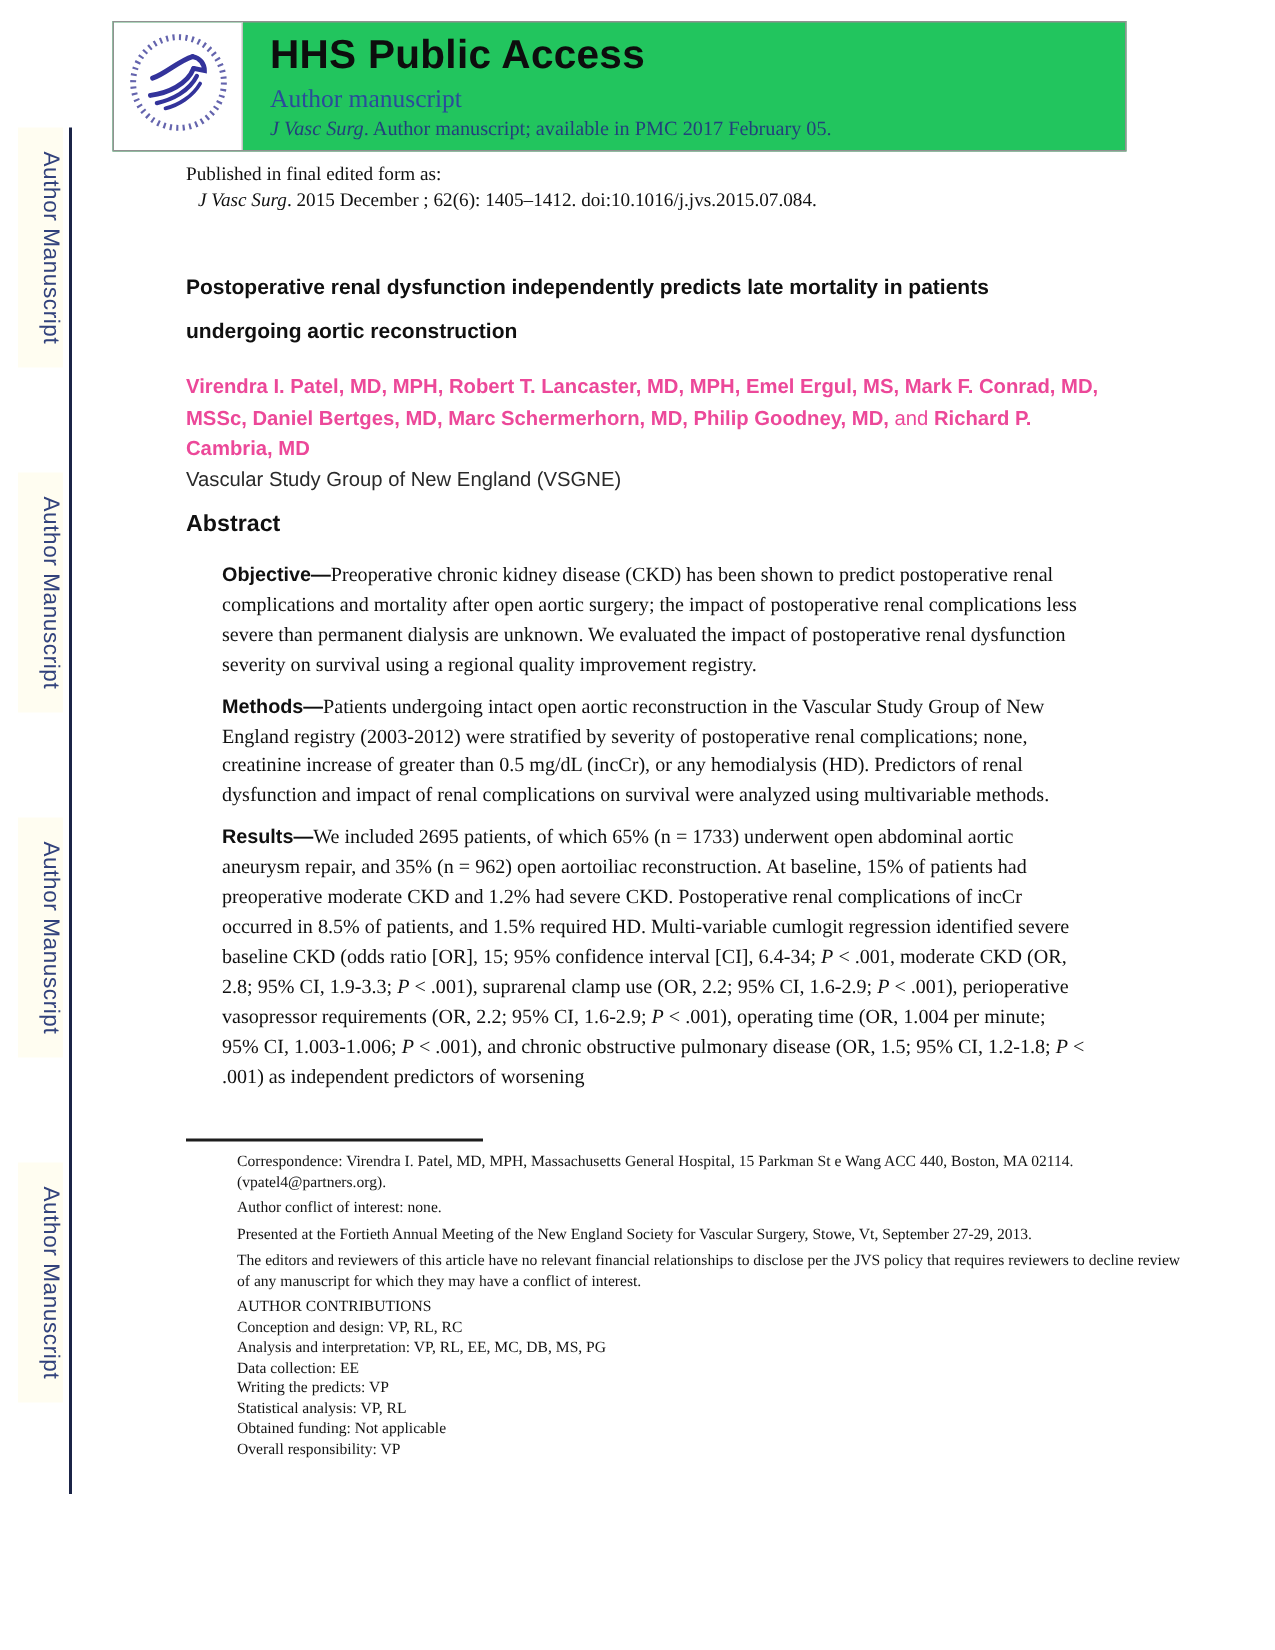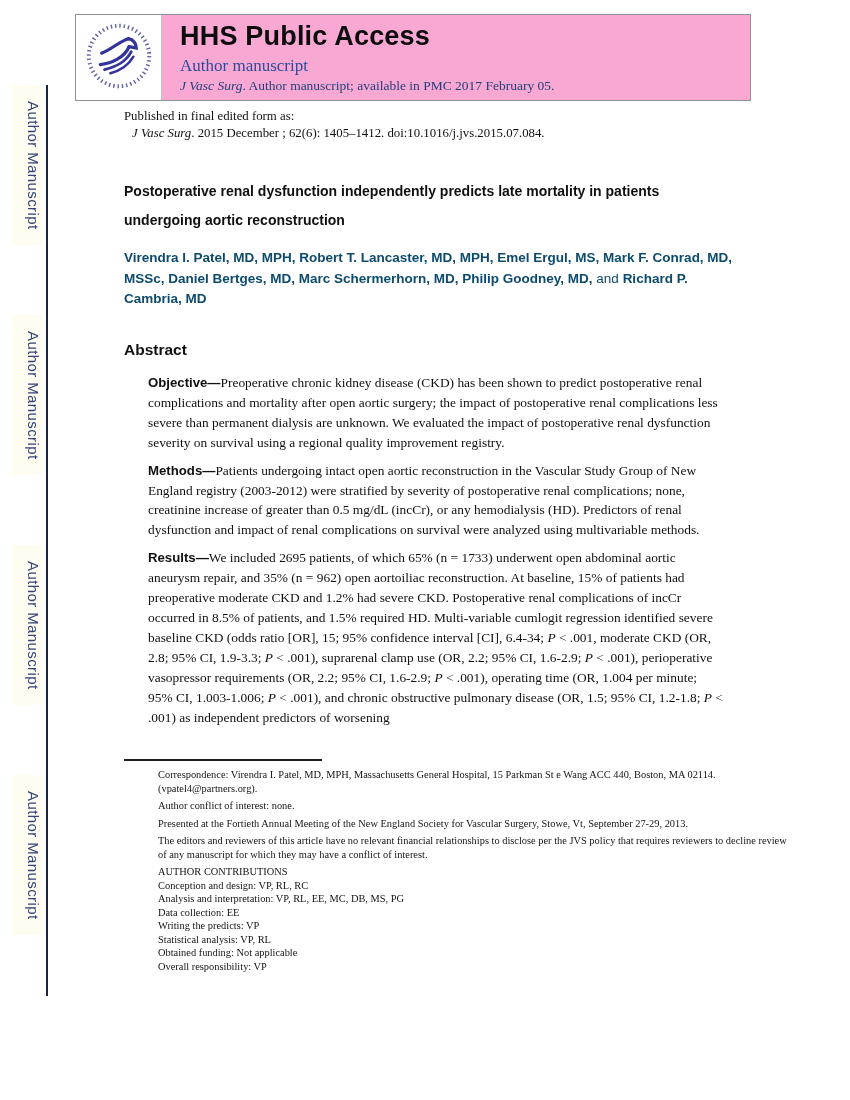--- a/index.html
+++ b/index.html
@@ -7,38 +7,38 @@
         font-family:"Liberation Serif",serif;color:#111;}
 
   
   .side-line{position:absolute;left:46px;top:85px;width:2px;height:911px;background:#1b2447;}
   .side-label{position:absolute;left:12px;width:30px;height:160px;
               writing-mode:vertical-rl;text-orientation:mixed;text-align:center;
               font-family:"Liberation Sans",sans-serif;font-size:15px;letter-spacing:.4px;
               color:#32427c;background:#fffdf1;}
 
   
-  .header{position:absolute;left:75px;top:14px;width:676px;height:87px;background:#f9a8d4;
+  .header{position:absolute;left:75px;top:14px;width:676px;height:87px;background:#22c55e;
           border:1px solid #919191;box-sizing:border-box;}
   .logo-box{position:absolute;left:0;top:0;width:86px;height:85px;background:#ffffff;
             border-right:1px solid #c2c2c2;box-sizing:border-box;display:flex;align-items:center;justify-content:center;}
   .header-text{position:absolute;left:104px;top:6px;}
   .hhs-title{font-family:"Liberation Sans",sans-serif;font-weight:bold;font-size:27px;color:#0d0d0d;letter-spacing:.2px;}
   .hhs-sub{font-size:17px;color:#2b4b9b;margin-top:4px;}
   .hhs-journal{font-size:13.5px;color:#23407c;margin-top:2px;}
 
   
   .pub{position:absolute;left:124px;top:108px;font-size:12.8px;line-height:17px;}
   .pub .ref{padding-left:8px;}
 
   
   .title{position:absolute;left:124px;top:177px;width:614px;
          font-family:"Liberation Sans",sans-serif;font-weight:bold;font-size:14px;line-height:28.5px;color:#101010;}
   .authors{position:absolute;left:124px;top:248px;width:622px;
-           font-family:"Liberation Sans",sans-serif;font-size:13.5px;line-height:20.5px;color:#0c4a6e;}
+           font-family:"Liberation Sans",sans-serif;font-size:13.5px;line-height:20.5px;color:#ec4899;}
   .affiliation{position:absolute;left:124px;top:312px;
            font-family:"Liberation Sans",sans-serif;font-size:13.5px;color:#2a2a2a;}
 
   
   .abstract{position:absolute;left:124px;top:341px;width:602px;}
   .abstract h2{font-family:"Liberation Sans",sans-serif;font-size:15.5px;font-weight:bold;color:#111;margin:0 0 14px 0;}
   .sec{margin:0 0 8px 24px;width:576px;font-size:13.4px;line-height:19.9px;color:#101010;}
   .sec .label{font-family:"Liberation Sans",sans-serif;font-weight:bold;font-size:13.2px;}
 
   
@@ -83,20 +83,21 @@
     </div>
   </div>
 
   <div class="pub">
     <div>Published in final edited form as:</div>
     <div class="ref"><span class="it">J Vasc Surg</span><span>. 2015 December ; 62(6): 1405–1412. doi:10.1016/j.jvs.2015.07.084.</span></div>
   </div>
 
   <div class="title">Postoperative renal dysfunction independently predicts late mortality in patients undergoing aortic reconstruction</div>
   <div class="authors"><span class="bd">Virendra I. Patel, MD, MPH, Robert T. Lancaster, MD, MPH, Emel Ergul, MS, Mark F. Conrad, MD, MSSc, Daniel Bertges, MD, Marc Schermerhorn, MD, Philip Goodney, MD,</span><span> and </span><span class="bd">Richard P. Cambria, MD</span></div>
+  <div class="affiliation">Vascular Study Group of New England (VSGNE)</div>
 
   <div class="abstract">
     <h2>Abstract</h2>
     <p class="sec"><span class="label">Objective—</span><span><span>Preoperative chronic kidney disease (CKD) has been shown to predict postoperative renal complications and mortality after open aortic surgery; the impact of postoperative renal complications less severe than permanent dialysis are unknown. We evaluated the impact of postoperative renal dysfunction severity on survival using a regional quality improvement registry.</span></span></p>
     <p class="sec"><span class="label">Methods—</span><span><span>Patients undergoing intact open aortic reconstruction in the Vascular Study Group of New England registry (2003-2012) were stratified by severity of postoperative renal complications; none, creatinine increase of greater than 0.5 mg/dL (incCr), or any hemodialysis (HD). Predictors of renal dysfunction and impact of renal complications on survival were analyzed using multivariable methods.</span></span></p>
     <p class="sec"><span class="label">Results—</span><span><span>We included 2695 patients, of which 65% (n = 1733) underwent open abdominal aortic aneurysm repair, and 35% (n = 962) open aortoiliac reconstruction. At baseline, 15% of patients had preoperative moderate CKD and 1.2% had severe CKD. Postoperative renal complications of incCr occurred in 8.5% of patients, and 1.5% required HD. Multi-variable cumlogit regression identified severe baseline CKD (odds ratio [OR], 15; 95% confidence interval [CI], 6.4-34; </span><span class="it">P</span><span> &lt; .001, moderate CKD (OR, 2.8; 95% CI, 1.9-3.3; </span><span class="it">P</span><span> &lt; .001), suprarenal clamp use (OR, 2.2; 95% CI, 1.6-2.9; </span><span class="it">P</span><span> &lt; .001), perioperative vasopressor requirements (OR, 2.2; 95% CI, 1.6-2.9; </span><span class="it">P</span><span> &lt; .001), operating time (OR, 1.004 per minute; 95% CI, 1.003-1.006; </span><span class="it">P</span><span> &lt; .001), and chronic obstructive pulmonary disease (OR, 1.5; 95% CI, 1.2-1.8; </span><span class="it">P</span><span> &lt; .001) as independent predictors of worsening</span></span></p>
   </div>
 
   <div class="fn-rule"></div>
   <div class="footnotes">

